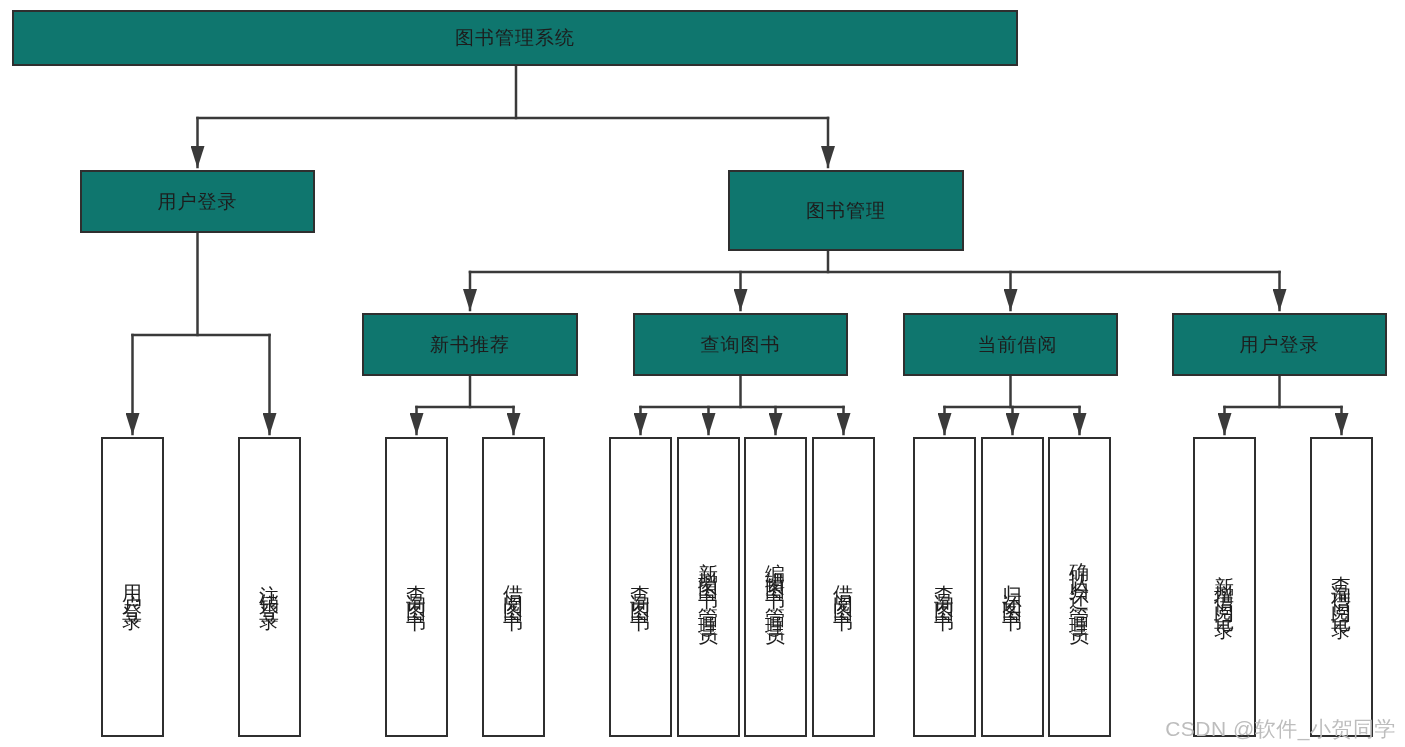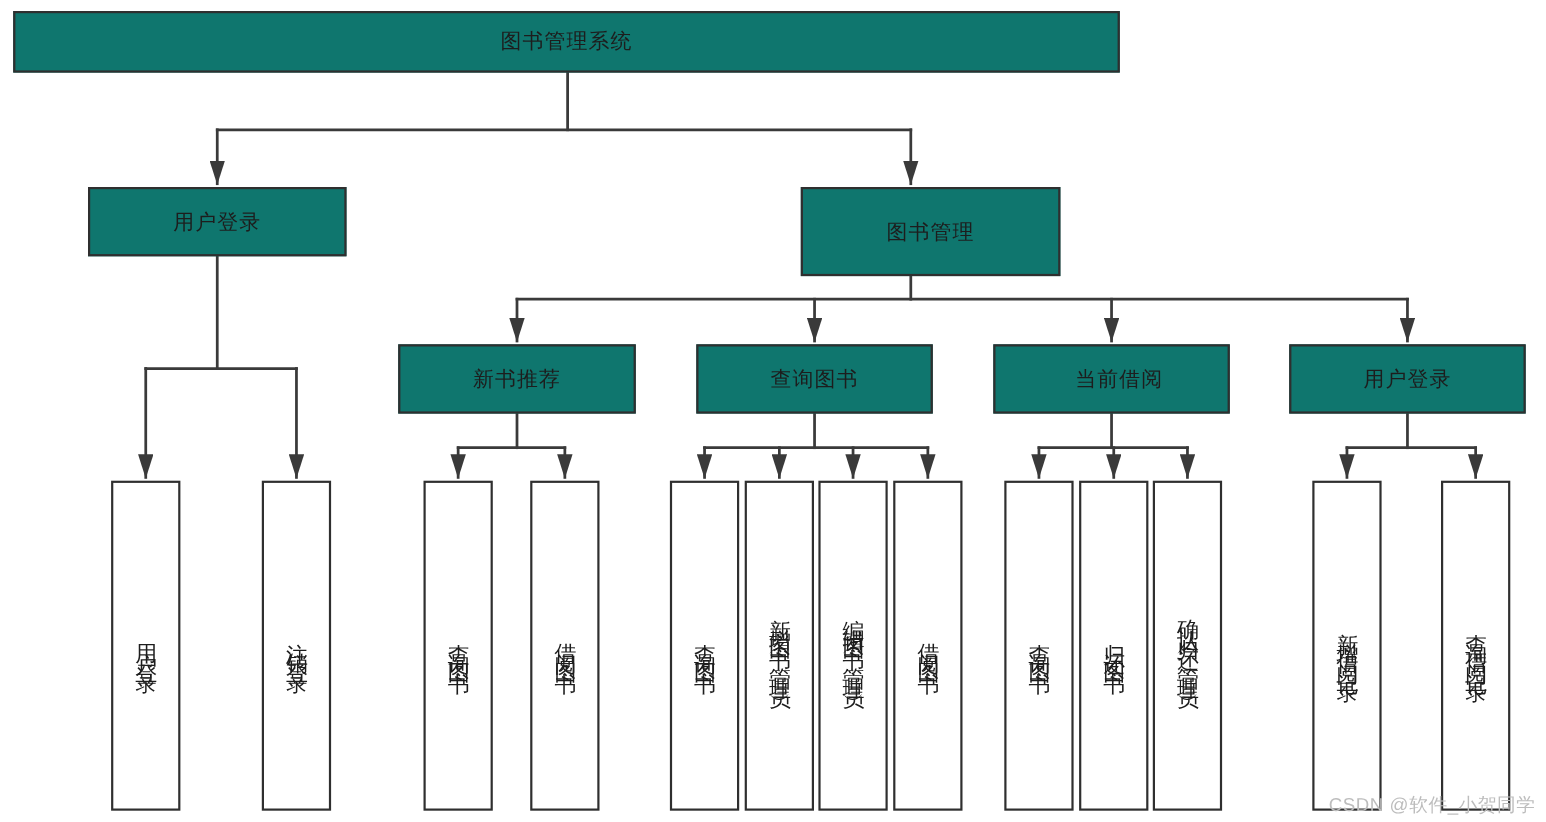--- a/index.html
+++ b/index.html
@@ -24,21 +24,21 @@
     display:flex;align-items:center;justify-content:center;
     top:437px;width:63px;height:300px;
   }
   .vtext{
     writing-mode:vertical-rl;text-orientation:mixed;
     font-size:20px;letter-spacing:9px;line-height:1;
     color:#1d1d1d;white-space:nowrap;
   }
   .watermark{
     position:absolute;right:9px;bottom:4px;
-    font-size:17px;color:#bdbdbd;letter-spacing:0.5px;
+    font-size:21px;color:#bdbdbd;letter-spacing:0.5px;
     z-index:5;white-space:nowrap;
   }
 </style>
 </head>
 <body>
 
 <div id="canvas">
 
   <svg id="connectors" width="1405" height="747" viewBox="0 0 1405 747">
     <defs>

